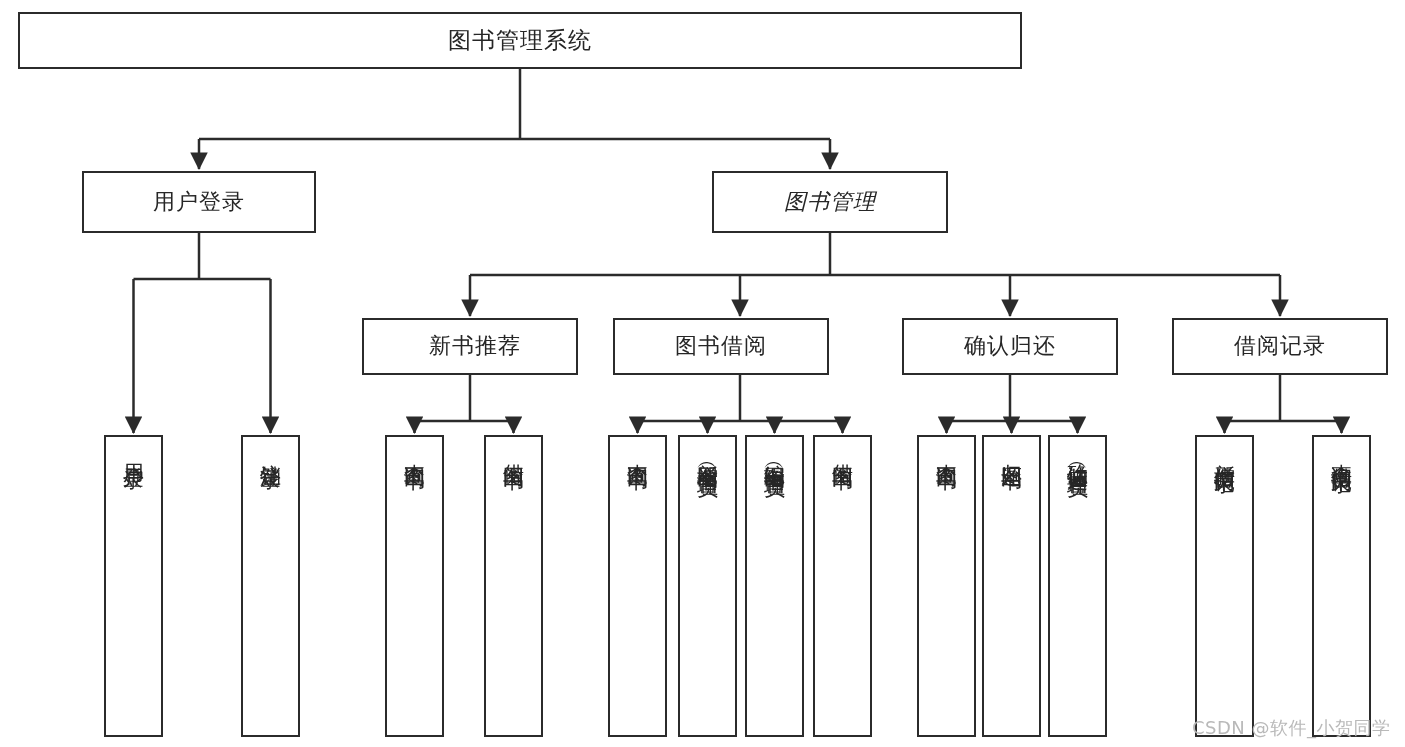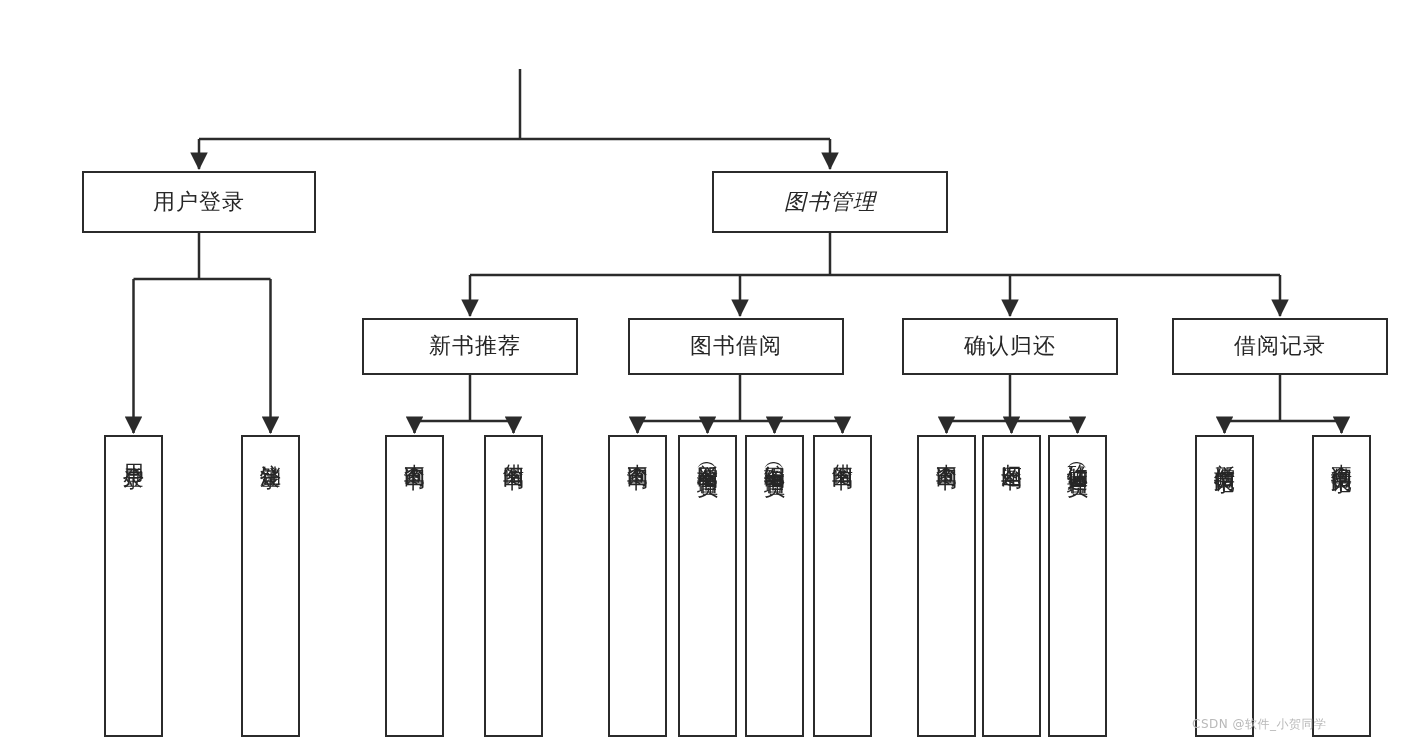--- a/index.html
+++ b/index.html
@@ -52,21 +52,21 @@
     writing-mode: vertical-rl;
     text-orientation: upright;
     font-size: 21px;
     line-height: 1.05;
     letter-spacing: 2px;
     white-space: nowrap;
     color: #262626;
   }
   .watermark {
     position: absolute;
-    font-size: 12px;
+    font-size: 18px;
     color: #b9b9b9;
     letter-spacing: 0.5px;
     white-space: nowrap;
   }
 </style>
 </head>
 <body>
 
 <div id="canvas">
 
@@ -106,32 +106,35 @@
         <path d="M 946.5 421 L 946.5 433" marker-end="url(#arrow)"></path>
         <path d="M 1011.5 421 L 1011.5 433" marker-end="url(#arrow)"></path>
         <path d="M 1077.5 421 L 1077.5 433" marker-end="url(#arrow)"></path>
         <path d="M 1280 375 L 1280 421"></path>
         <path d="M 1224.5 421 L 1341.5 421"></path>
         <path d="M 1224.5 421 L 1224.5 433" marker-end="url(#arrow)"></path>
         <path d="M 1341.5 421 L 1341.5 433" marker-end="url(#arrow)"></path>
       </g>
   </svg>
 
+  <div class="node root horizontal" style="left: 18px; top: 12px; width: 1004px; height: 57px;">
+    <span>图书管理系统</span>
+  </div>
 
   <div id="node-layer">
       <div class="node horizontal" style="left: 82px; top: 171px; width: 234px; height: 62px;">
         <span>用户登录</span>
       </div>
       <div class="node horizontal" style="left: 712px; top: 171px; width: 236px; height: 62px; font-style: italic;">
         <span>图书管理</span>
       </div>
       <div class="node horizontal" style="left: 362px; top: 318px; width: 216px; height: 57px; padding-left: 10px;">
         <span>新书推荐</span>
       </div>
-      <div class="node horizontal" style="left: 628px; top: 318px; width: 216px; height: 57px;">
+      <div class="node horizontal" style="left: 613px; top: 318px; width: 216px; height: 57px;">
         <span>图书借阅</span>
       </div>
       <div class="node horizontal" style="left: 902px; top: 318px; width: 216px; height: 57px;">
         <span>确认归还</span>
       </div>
       <div class="node horizontal" style="left: 1172px; top: 318px; width: 216px; height: 57px;">
         <span>借阅记录</span>
       </div>
       <div class="node vertical" style="left: 104px; top: 435px; width: 59px; height: 302px;">
         <span class="vlabel">用户登录</span>

